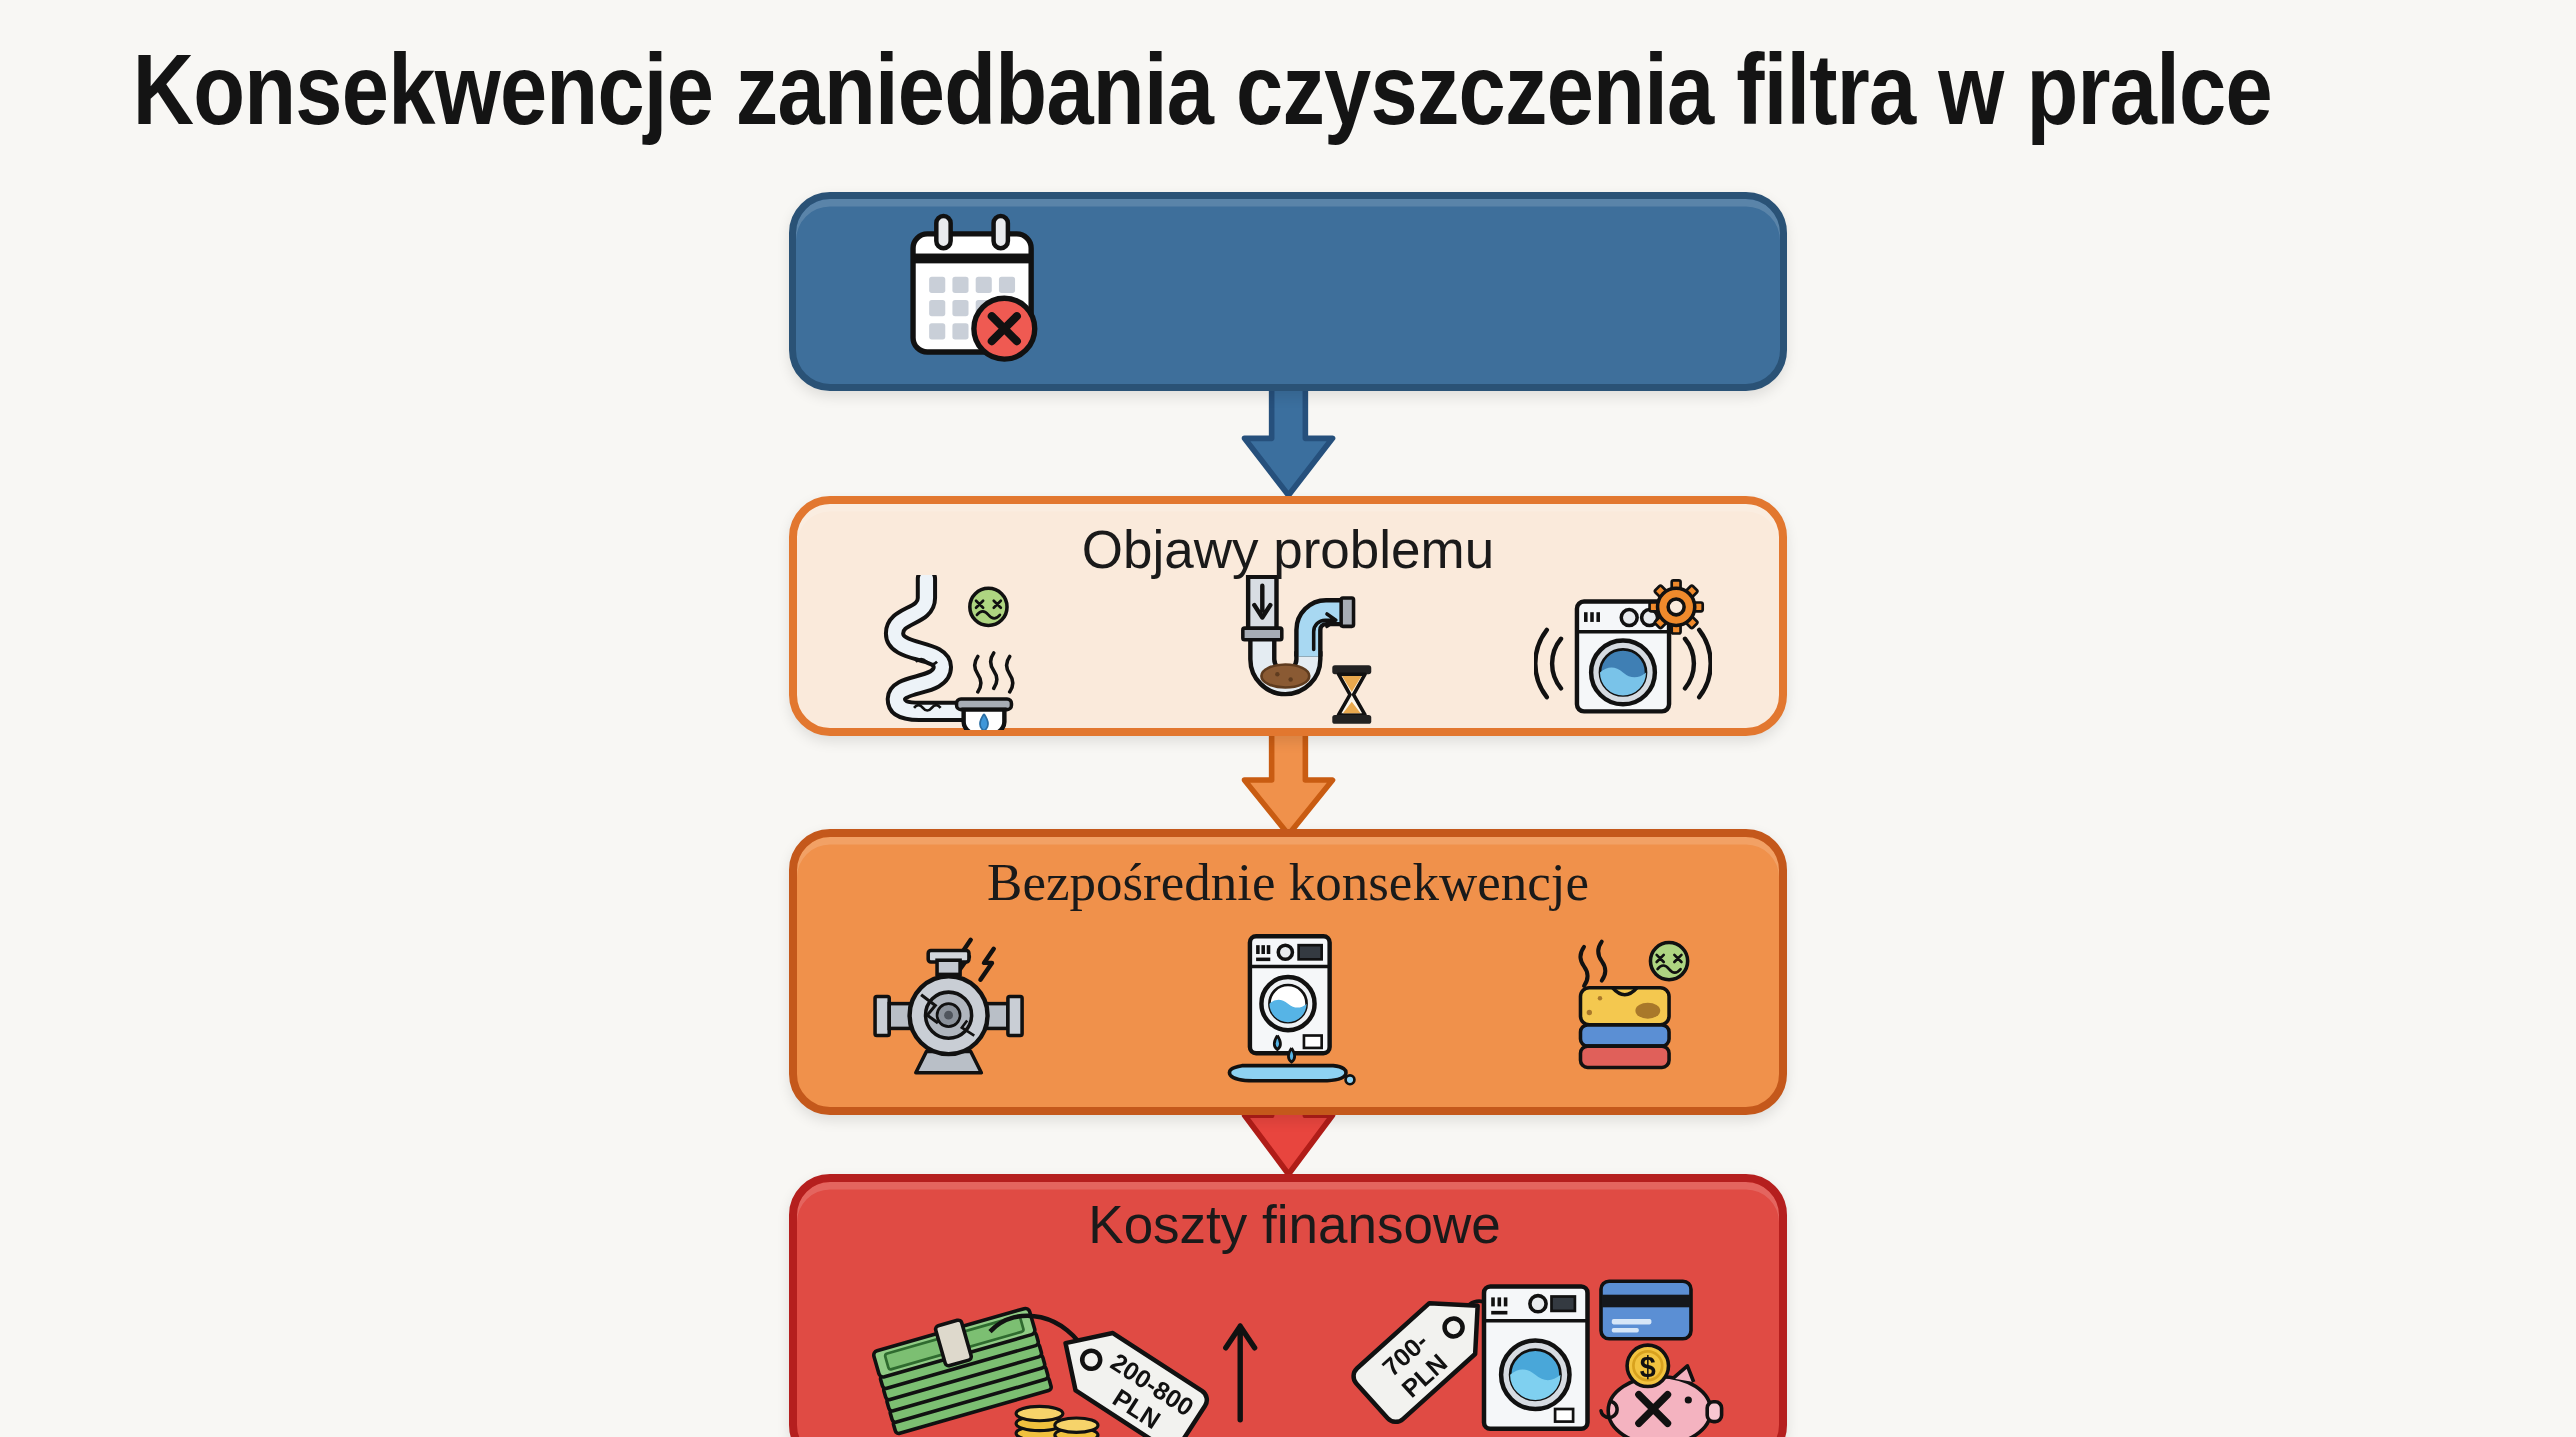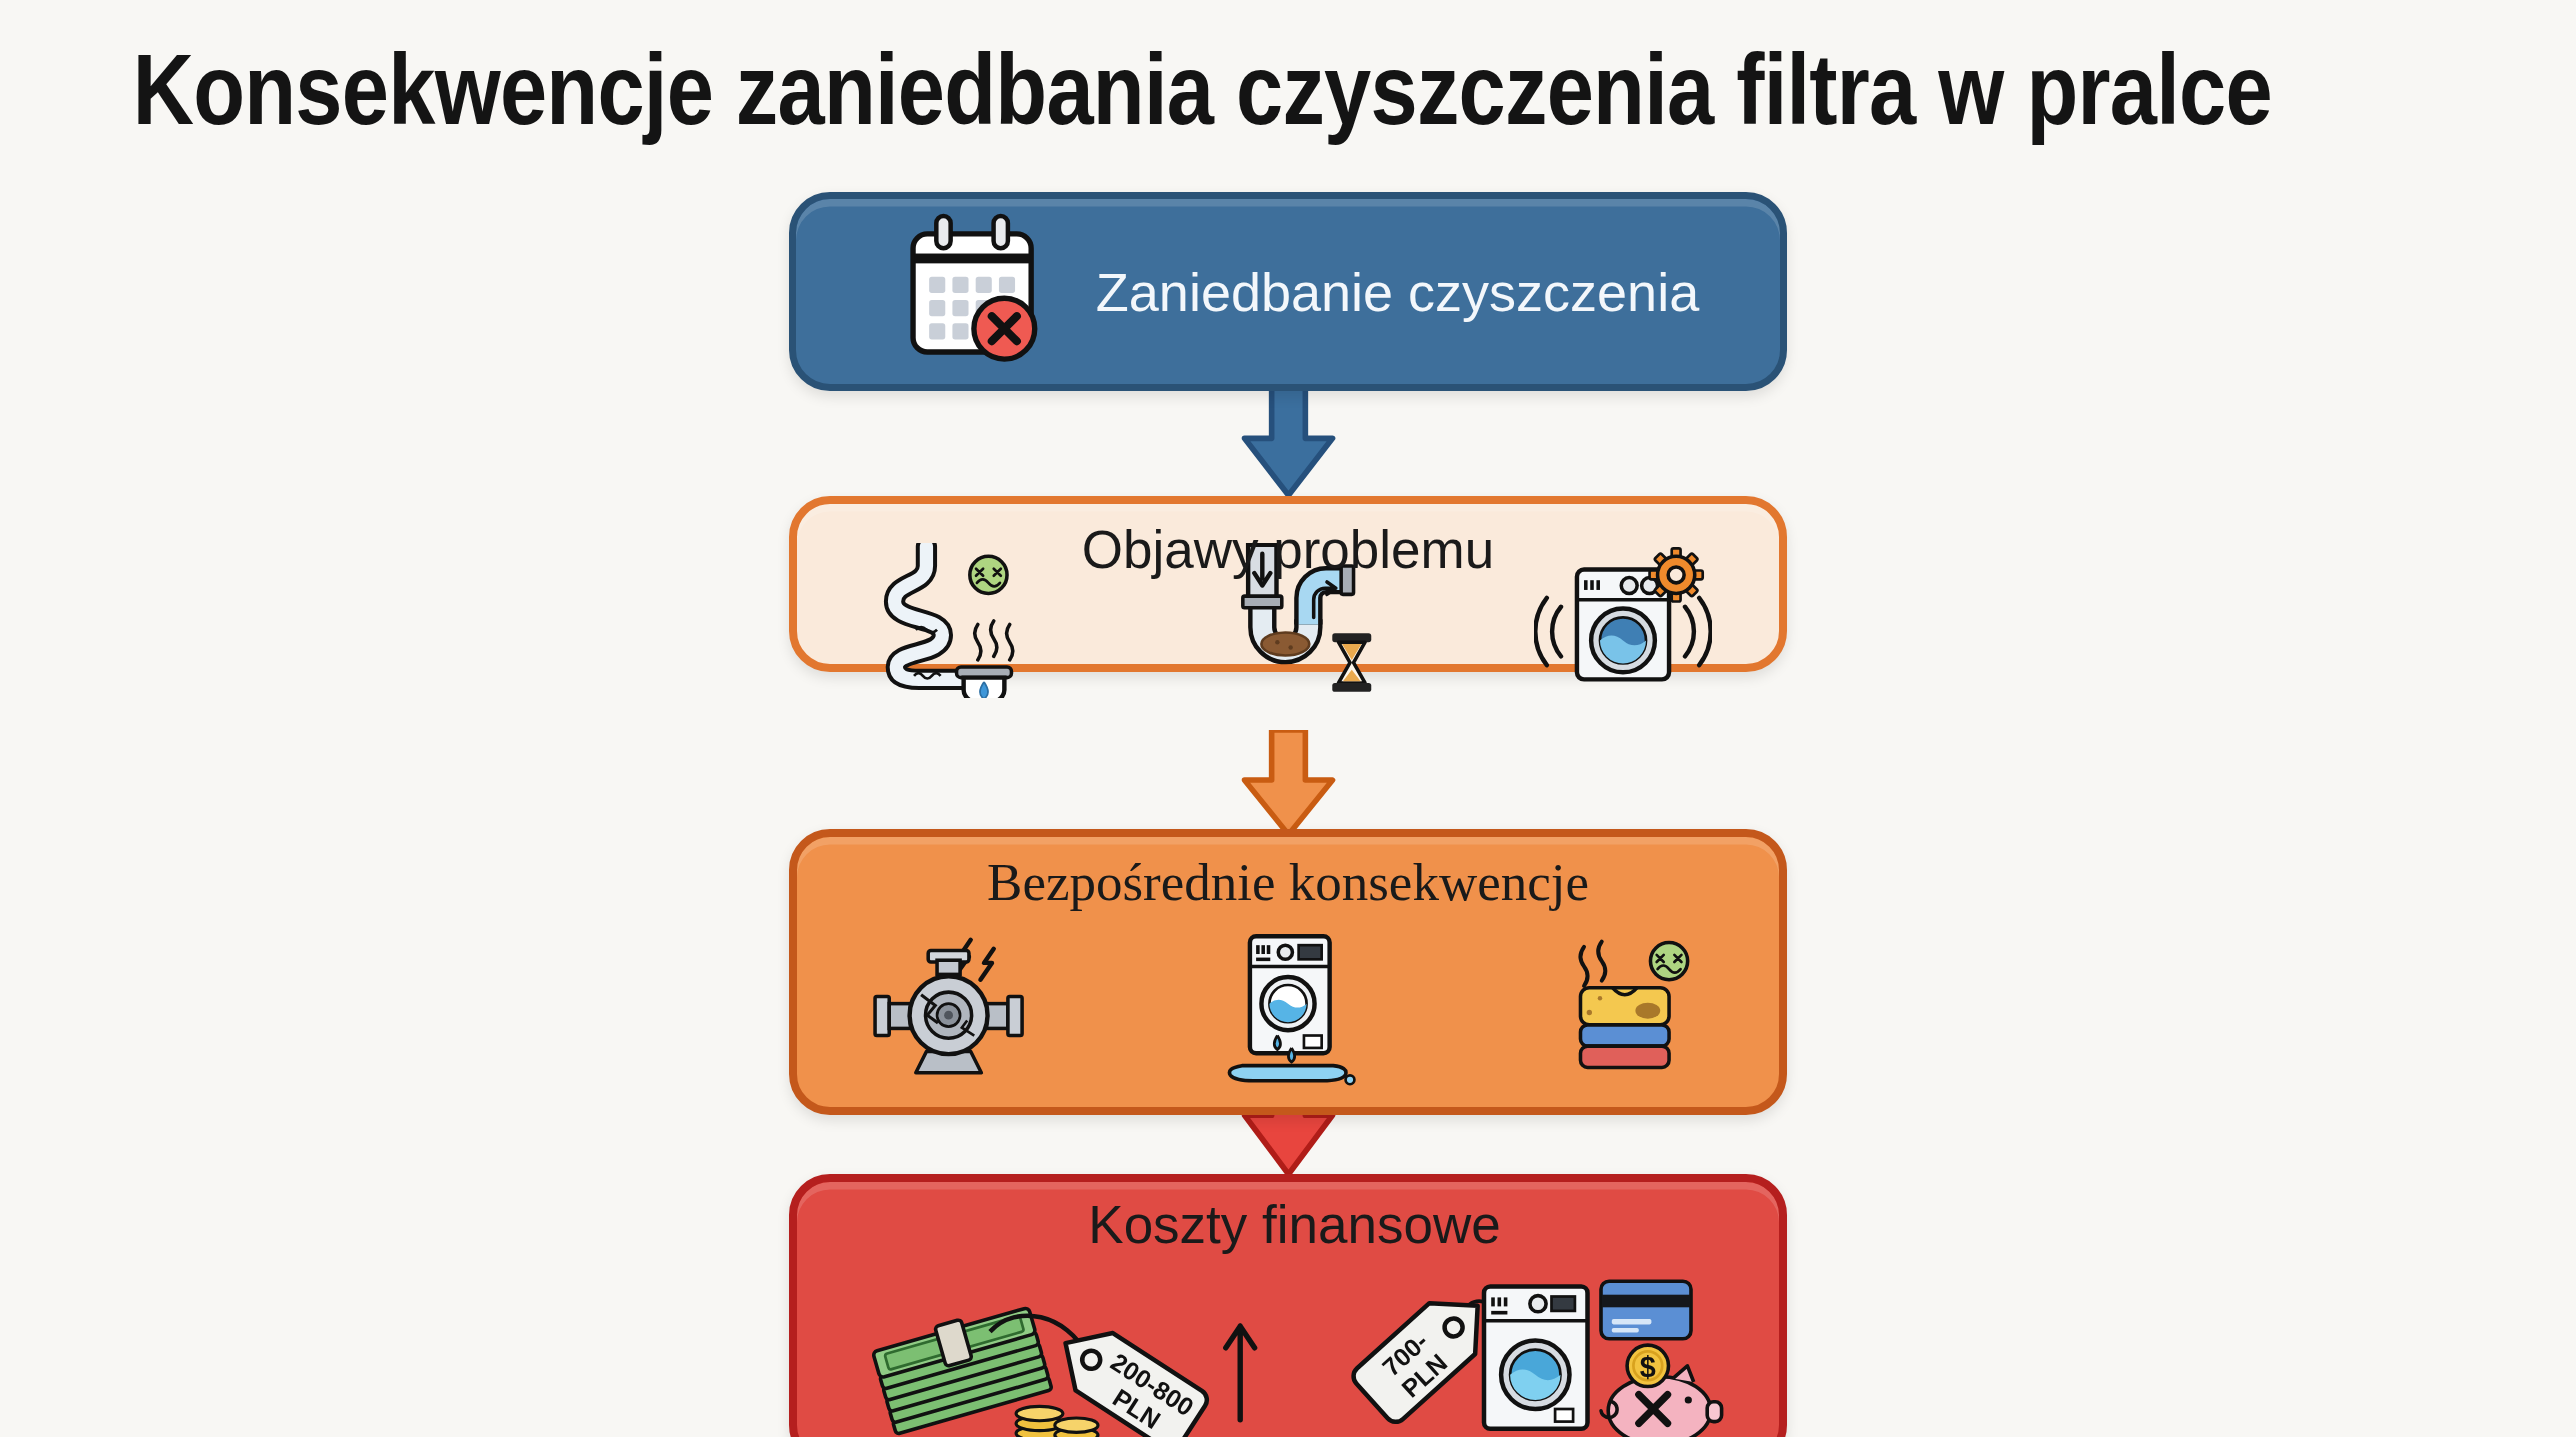--- a/index.html
+++ b/index.html
@@ -16,21 +16,21 @@
     letter-spacing: -0.9px; transform: scaleX(0.84); transform-origin: center;
   }
   .box {
     position: absolute; left: 789px; width: 998px; border-radius: 41px; z-index: 2;
     box-shadow: inset 0 7.5px 0 rgba(255,255,255,.15), 0 5.6px 13px rgba(0,0,0,.10);
   }
   .box h2 { margin: 0; text-align: center; font-weight: 500; font-size: 53px; color: #1a1a1a; position: relative; z-index: 3; }
   .box1 { top: 192px; height: 199px; background: #3e6f9b; border: 7.5px solid #2a5276; display: flex; align-items: center; }
   .box1 .cal { margin-left: 92px; flex: 0 0 auto; }
   .box1-label { flex: 1; text-align: center; font-size: 54px; color: #f3f7fb; padding-right: 43px; }
-  .box2 { top: 496px; height: 176px; background: #faeadb; border: 8.4px solid #e2772f; }
+  .box2 { top: 496px; height: 240px; background: #faeadb; border: 8.4px solid #e2772f; }
   .box2 h2 { padding-top: 15px; }
   .box3 { top: 829px; height: 286px; background: #f0914b; border: 8.4px solid #c4581b; font-family: Liberation Serif, serif; }
   .box3 h2 { padding-top: 15px; }
   .box4 { top: 1174px; height: 292px; background: #e04b44; border: 8.4px solid #b51f1e; padding-left: 13px; }
   .box4 h2 { padding-top: 12px; }
   .icon-row {
     position: absolute; left: 0; right: 0; top: 79px; bottom: 5.6px;
     display: flex; align-items: center; justify-content: space-between; padding: 0 67px;
   }
   .cost-row {
@@ -72,21 +72,20 @@
           <rect x="124" y="78" width="18" height="18" rx="3"></rect>
         <rect x="46" y="104" width="18" height="18" rx="3"></rect>
           <rect x="72" y="104" width="18" height="18" rx="3"></rect>
         <rect x="98" y="104" width="18" height="18" rx="3"></rect>
         <rect x="46" y="130" width="18" height="18" rx="3"></rect>
           <rect x="72" y="130" width="18" height="18" rx="3"></rect>
       </g>
       <circle cx="130" cy="136" r="34" fill="#ef5a52" stroke="#111" stroke-width="6"></circle>
       <path d="M116 122 L144 150 M144 122 L116 150" stroke="#111" stroke-width="9" stroke-linecap="round"></path>
     </svg>
-    <div class="box1-label">Zaniedbanie czyszczenia</div>
   </section>
 
   <svg id="arrow1" class="arrow" viewBox="0 0 110 122" preserveAspectRatio="none">
     <path d="M37 0 V56 H8 L55 117 L102 56 H73 V0 Z" fill="#3b6f9e" stroke="#26507c" stroke-width="6" stroke-linejoin="round"></path>
   </svg>
 
   <section class="box box2">
     <h2>Objawy problemu</h2>
     <div class="icon-row">
 

